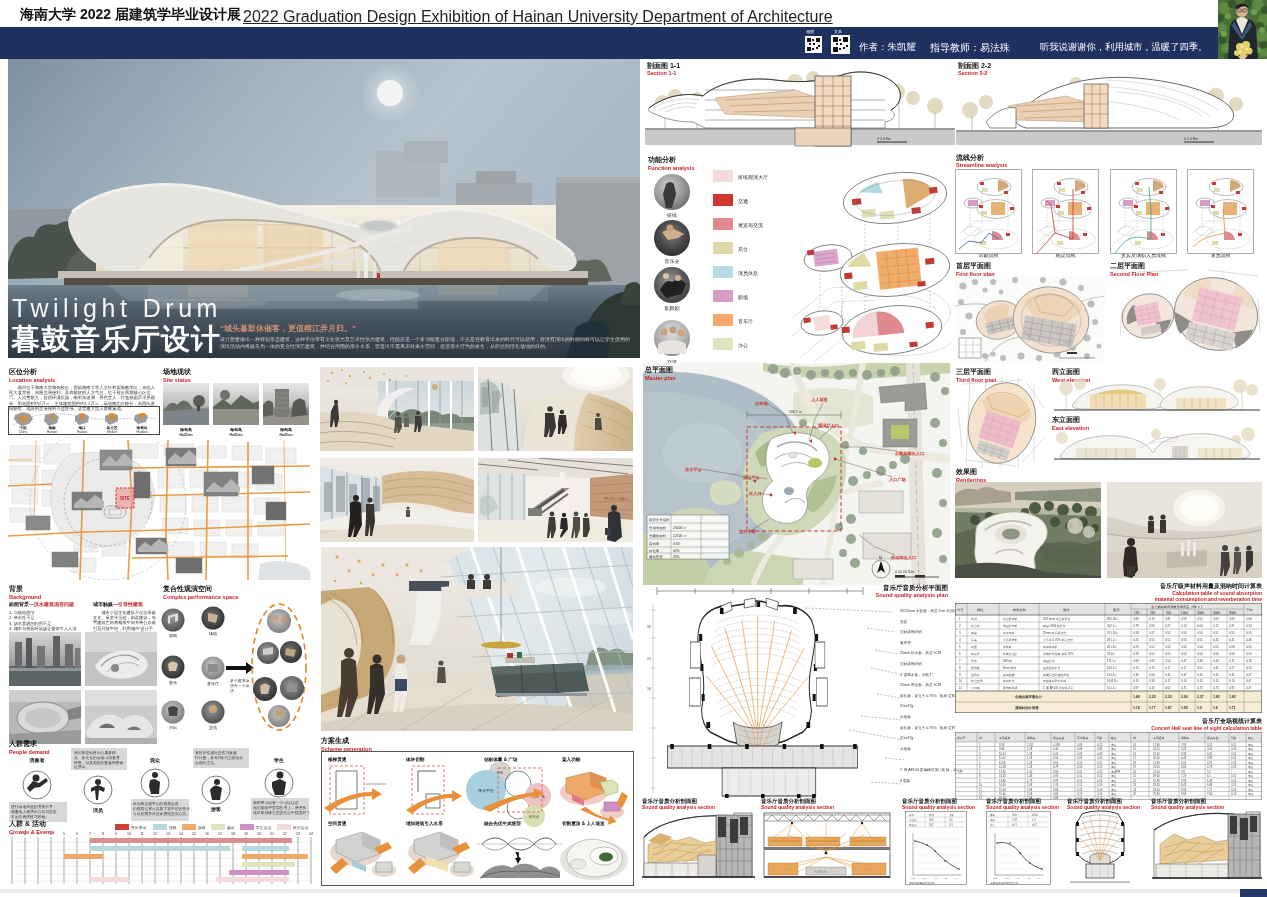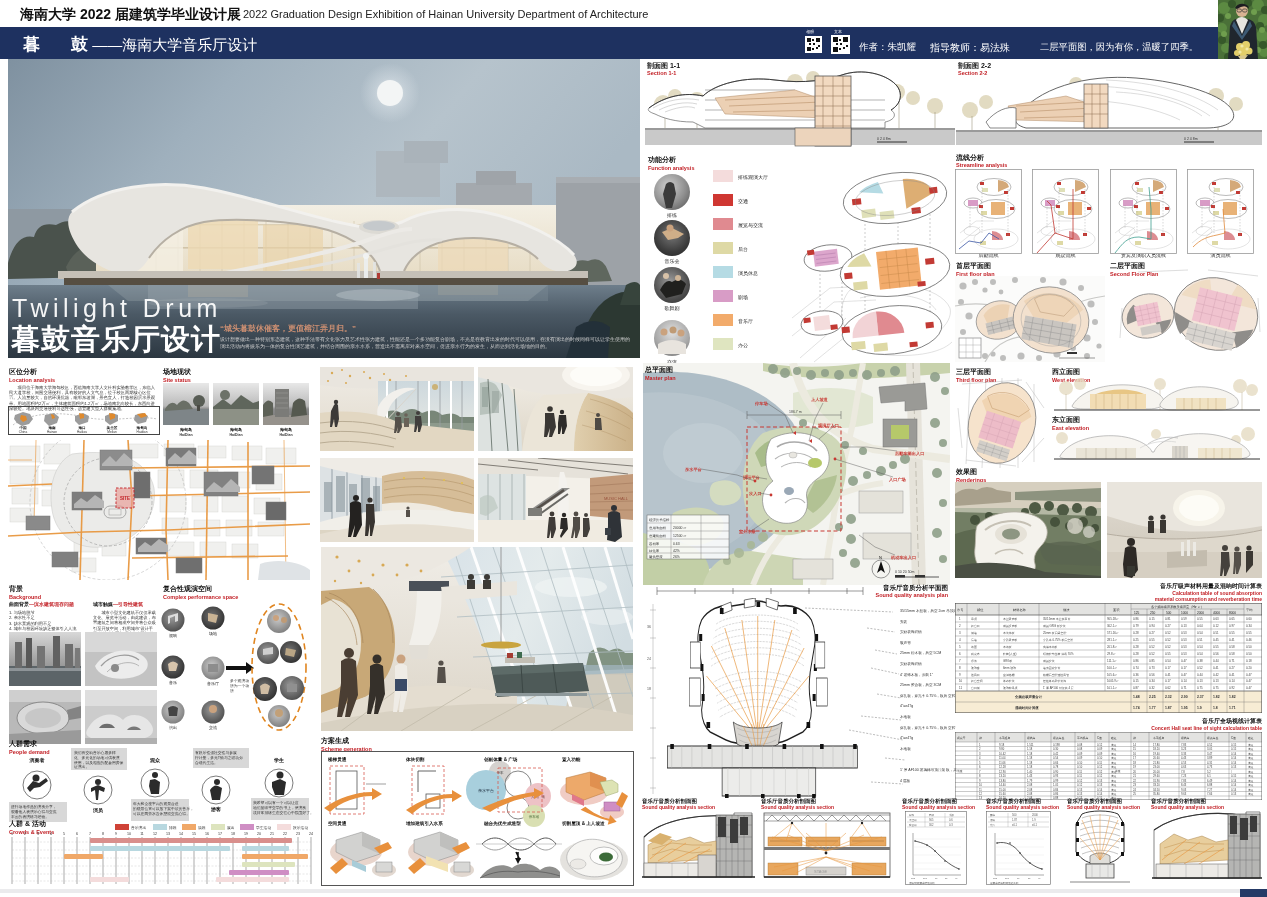--- a/index.html
+++ b/index.html
@@ -8,25 +8,24 @@
 svg{display:block;}
 </style>
 </head>
 <body>
 <div id="page">
 
 <div class="abs" style="left:0;top:0;width:1267px;height:27px;background:#fff;"></div>
 
 <div class="abs" style="left:20px;top:6px;font-size:14px;font-weight:bold;color:#111;">海南大学 2022 届建筑学毕业设计展</div>
 
-<div class="abs" style="left:243px;top:8px;font-size:11px;color:#222;">2022 Graduation Design Exhibition of Hainan University Department of Architecture</div>
+<div class="abs" style="left:243px;top:8px;font-size:16px;color:#222;text-decoration:underline;">2022 Graduation Design Exhibition of Hainan University Department of Architecture</div>
 
 <div class="abs" style="left:0;top:27px;width:1267px;height:32px;background:#1e3160;"></div>
 
-<div class="abs" style="left:23px;top:33px;width:400px;color:#fff;font-size:17px;font-weight:bold;letter-spacing:0;">暮<span style="margin-left:31px;">鼓</span><span style="font-size:15px;font-weight:normal;">&nbsp;——海南大学音乐厅设计</span></div>
 
 <div class="abs" style="left:805px;top:36px;width:17px;height:17px;background:#fff;">
 <svg width="17" height="17">
         <rect x="1" y="1" width="15" height="15" fill="#fff"></rect>
         <g fill="#111">
           <rect x="2" y="2" width="4" height="4"></rect>
           <rect x="11" y="2" width="4" height="4"></rect>
           <rect x="2" y="11" width="4" height="4"></rect>
           <rect x="7" y="3" width="2" height="2"></rect>
           <rect x="8" y="7" width="2" height="2"></rect>
@@ -53,21 +52,21 @@
           <rect x="8" y="13" width="2" height="2"></rect>
           <rect x="5" y="8" width="2" height="2"></rect>
         </g>
       </svg>
 </div>
 <div class="abs" style="left:834px;top:29px;font-size:4px;color:#fff;">文本</div>
 
 <div class="abs" style="left:859px;top:41px;font-size:9.5px;color:#fff;">作者：朱凯耀</div>
 <div class="abs" style="left:930px;top:41px;font-size:10px;color:#fff;">指导教师：易法殊</div>
 
-<div class="abs" style="left:1040px;top:41px;font-size:9.3px;color:#fff;">二层平面图，因为有你，温暖了四季。</div>
+<div class="abs" style="left:1040px;top:41px;font-size:9.3px;color:#fff;">听我说谢谢你，利用城市，温暖了四季。</div>
 
 <div class="abs" style="left:1218px;top:0;width:49px;height:59px;overflow:hidden;">
 <svg width="49" height="59">
 <rect width="49" height="59" fill="#4a7038"></rect>
 <g fill="#5c8a42">
           <circle cx="6" cy="8" r="6"></circle>
           <circle cx="40" cy="5" r="6"></circle>
           <circle cx="46" cy="20" r="6"></circle>
           <circle cx="4" cy="28" r="5"></circle>
           <circle cx="44" cy="36" r="6"></circle>

